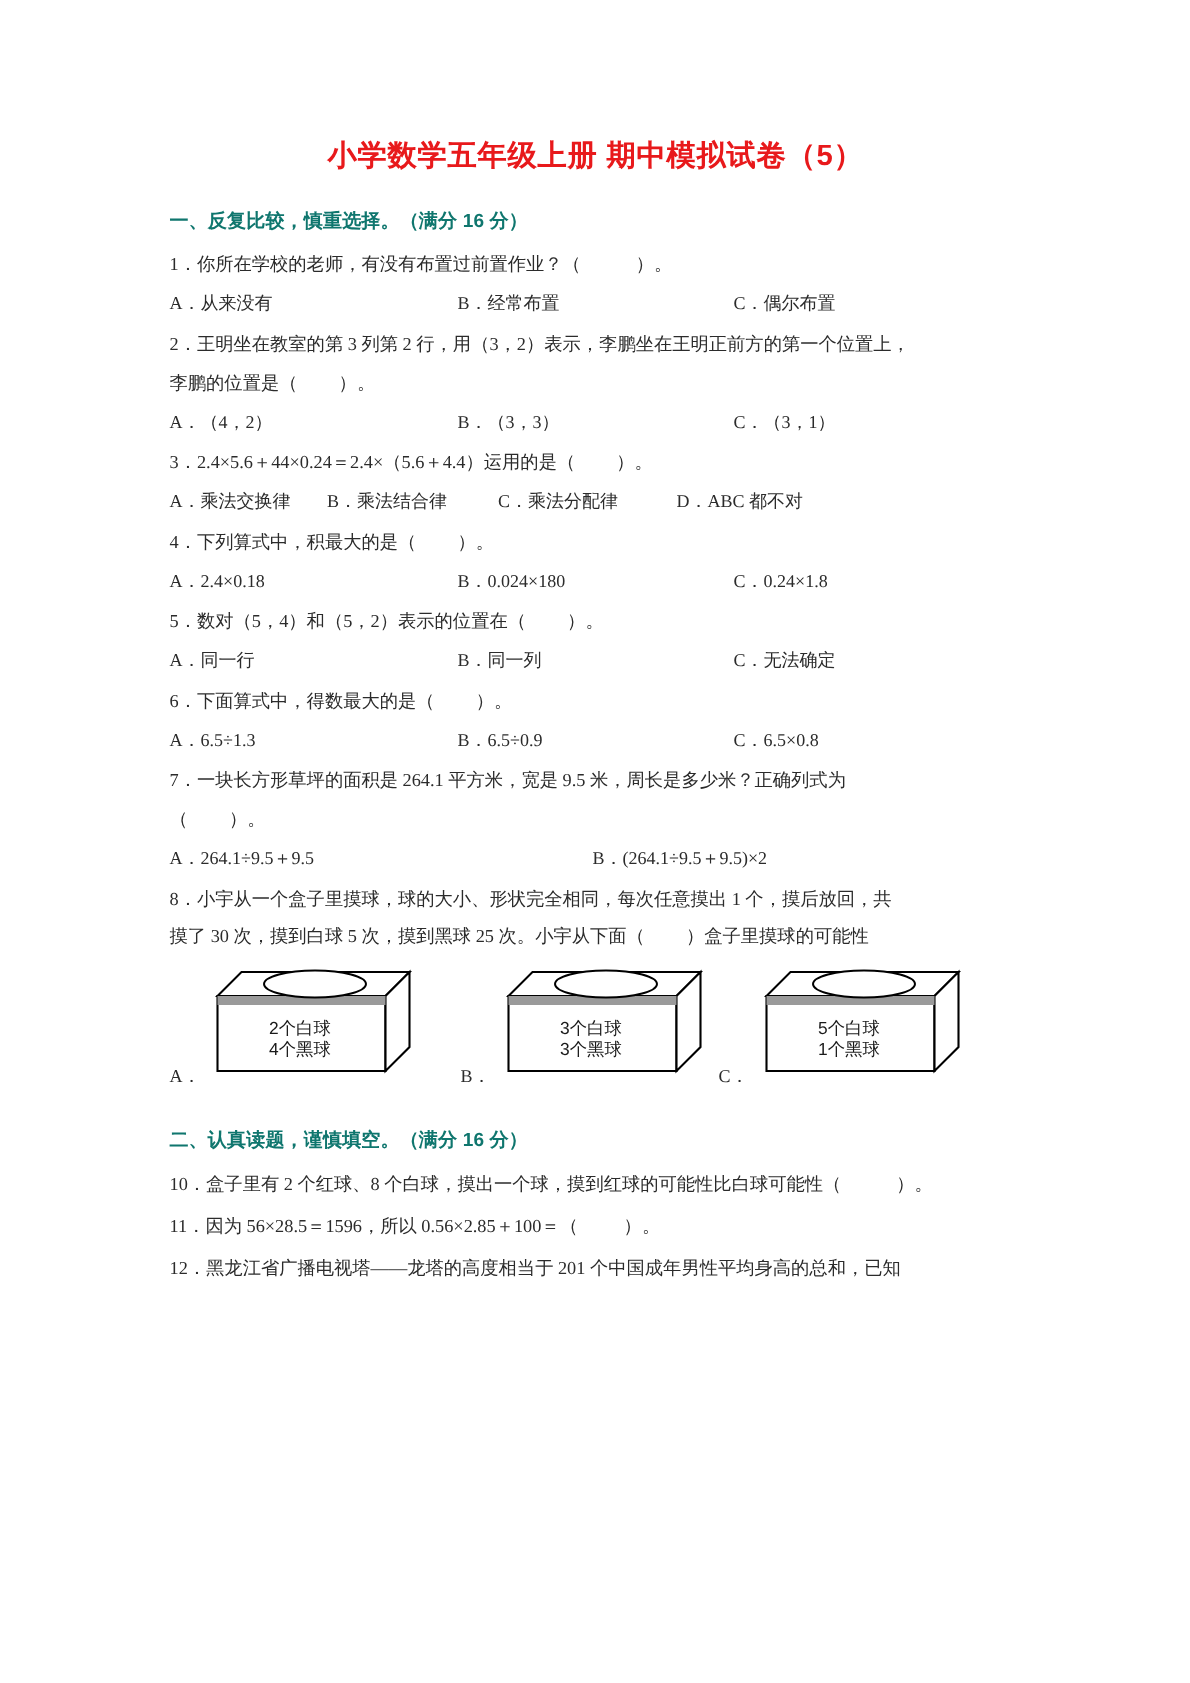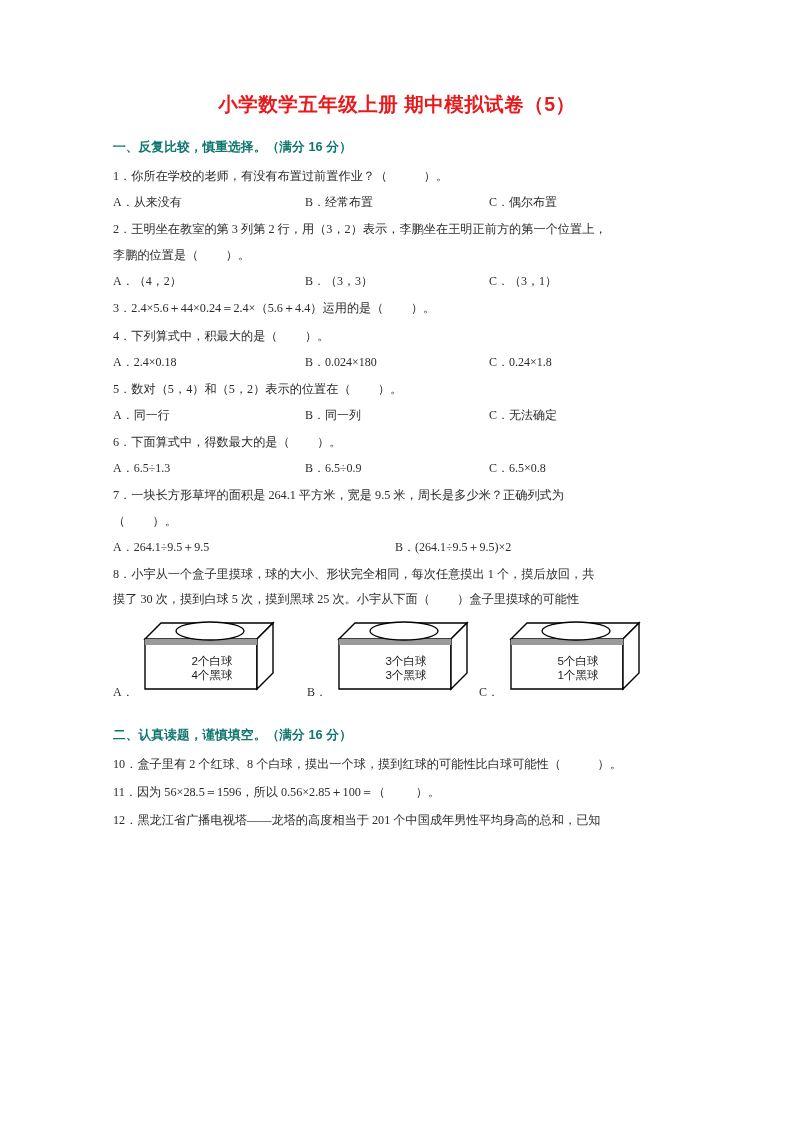--- a/index.html
+++ b/index.html
@@ -121,21 +121,21 @@
     color: #2b2b2b;
     white-space: nowrap;
   }
   .box-svg {
     position: absolute;
     left: 18px;
     top: 0px;
   }
   .box-text {
     position: absolute;
-    left: 44px;
+    left: 32px;
     top: 37px;
     width: 110px;
     text-align: center;
     font-size: 11.6px;
     line-height: 1.22;
     font-family: "Liberation Sans", "DejaVu Sans", sans-serif;
     color: #1a1a1a;
     pointer-events: none;
   }
   .box-text div { white-space: nowrap; }
@@ -164,20 +164,26 @@
       <span class="q-text cont">李鹏的位置是（         ）。</span>
       <div class="opts c3">
         <span class="opt o0"><span class="opt-letter">A．</span><span>（4，2）</span></span>
         <span class="opt o1"><span class="opt-letter">B．</span><span>（3，3）</span></span>
         <span class="opt o2"><span class="opt-letter">C．</span><span>（3，1）</span></span>
       </div>
     </div>
 
     <div class="q">
       <span class="q-text">3．2.4×5.6＋44×0.24＝2.4×（5.6＋4.4）运用的是（         ）。</span>
+      <div class="opts c4">
+        <span class="opt o0"><span class="opt-letter">A．</span><span>乘法交换律</span></span>
+        <span class="opt o1"><span class="opt-letter">B．</span><span>乘法结合律</span></span>
+        <span class="opt o2"><span class="opt-letter">C．</span><span>乘法分配律</span></span>
+        <span class="opt o3"><span class="opt-letter">D．</span><span>ABC 都不对</span></span>
+      </div>
     </div>
 
     <div class="q">
       <span class="q-text">4．下列算式中，积最大的是（         ）。</span>
       <div class="opts c3">
         <span class="opt o0"><span class="opt-letter">A．</span><span>2.4×0.18</span></span>
         <span class="opt o1"><span class="opt-letter">B．</span><span>0.024×180</span></span>
         <span class="opt o2"><span class="opt-letter">C．</span><span>0.24×1.8</span></span>
       </div>
     </div>

